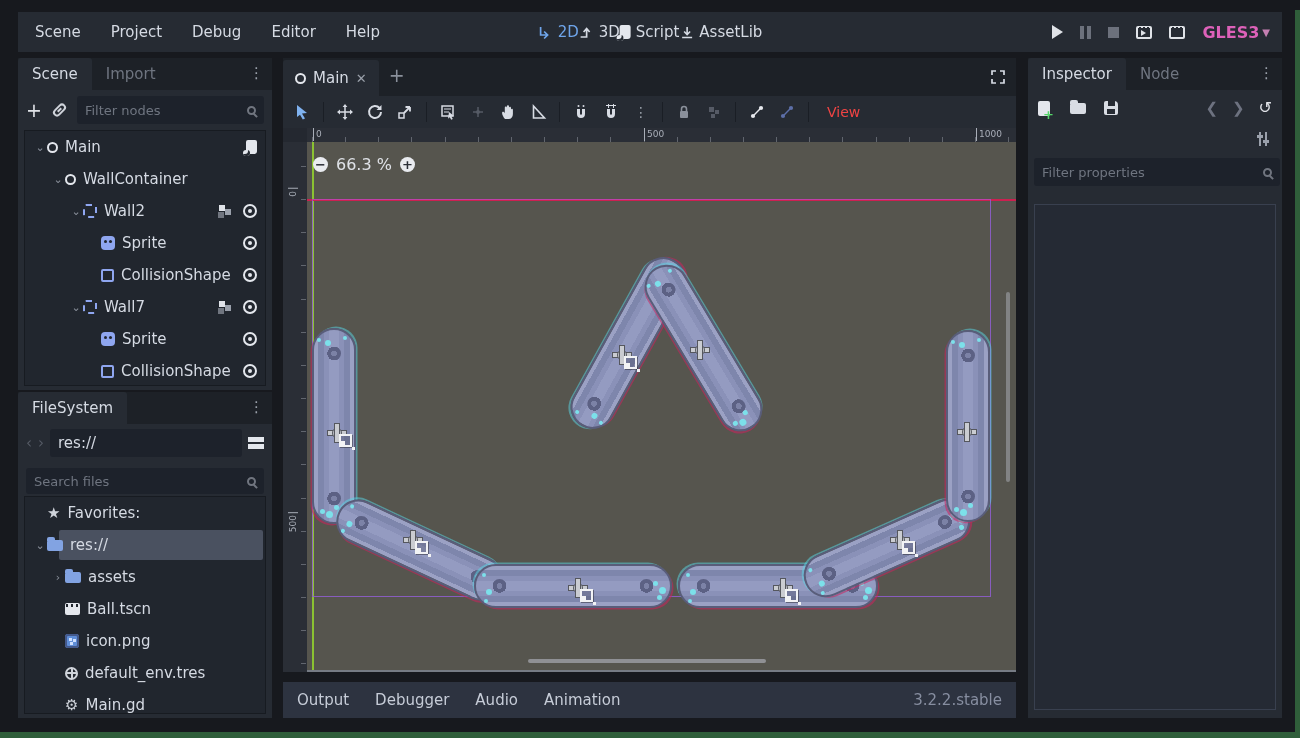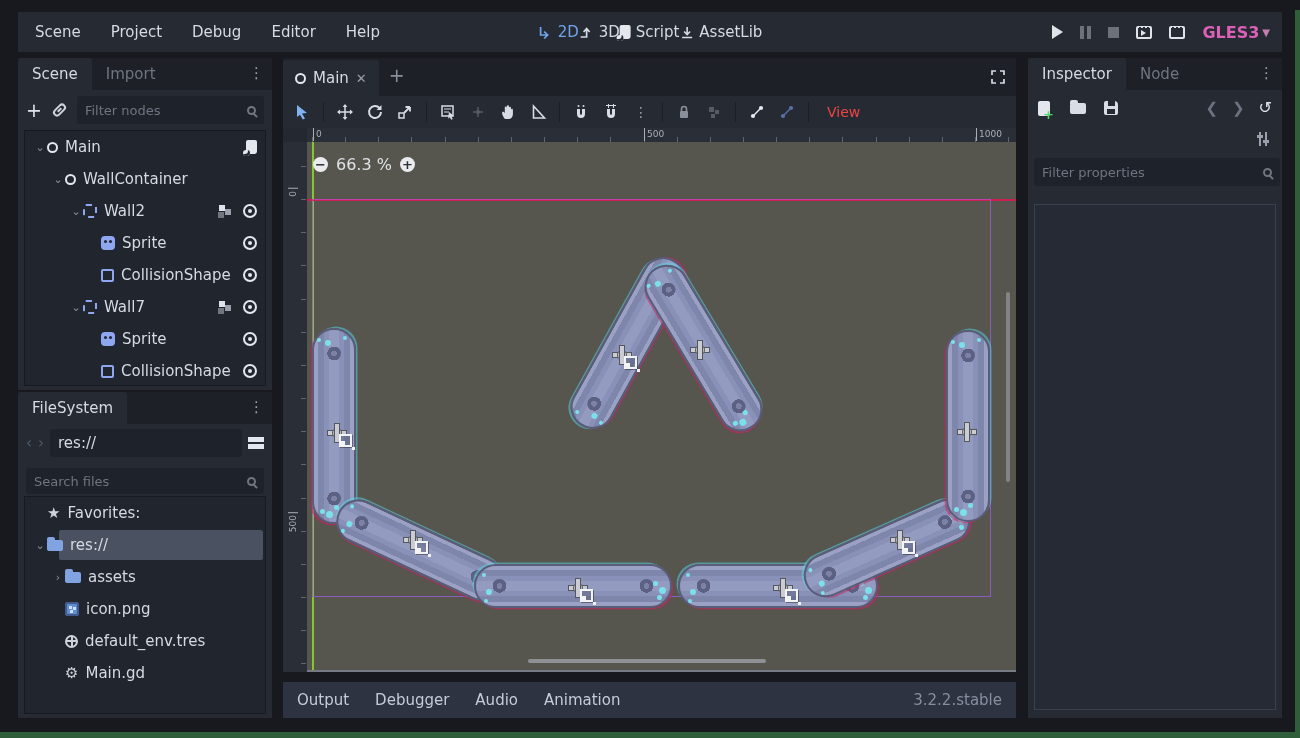--- a/index.html
+++ b/index.html
@@ -312,20 +312,25 @@
         <div class="ic i-folder"></div>
         <div class="lbl">res://</div>
       </div>
       <div class="trow" style="padding-left: 26px;">
         <div class="chev">›</div>
         <div class="ic i-folder"></div>
         <div class="lbl">assets</div>
       </div>
       <div class="trow" style="padding-left: 26px;">
         <div class="chev"></div>
+        <div class="ic i-scenefile"></div>
+        <div class="lbl">Ball.tscn</div>
+      </div>
+      <div class="trow" style="padding-left: 26px;">
+        <div class="chev"></div>
         <div class="ic i-image"></div>
         <div class="lbl">icon.png</div>
       </div>
       <div class="trow" style="padding-left: 26px;">
         <div class="chev"></div>
         <div class="ic i-globe"></div>
         <div class="lbl">default_env.tres</div>
       </div>
       <div class="trow" style="padding-left: 26px;">
         <div class="chev"></div>

